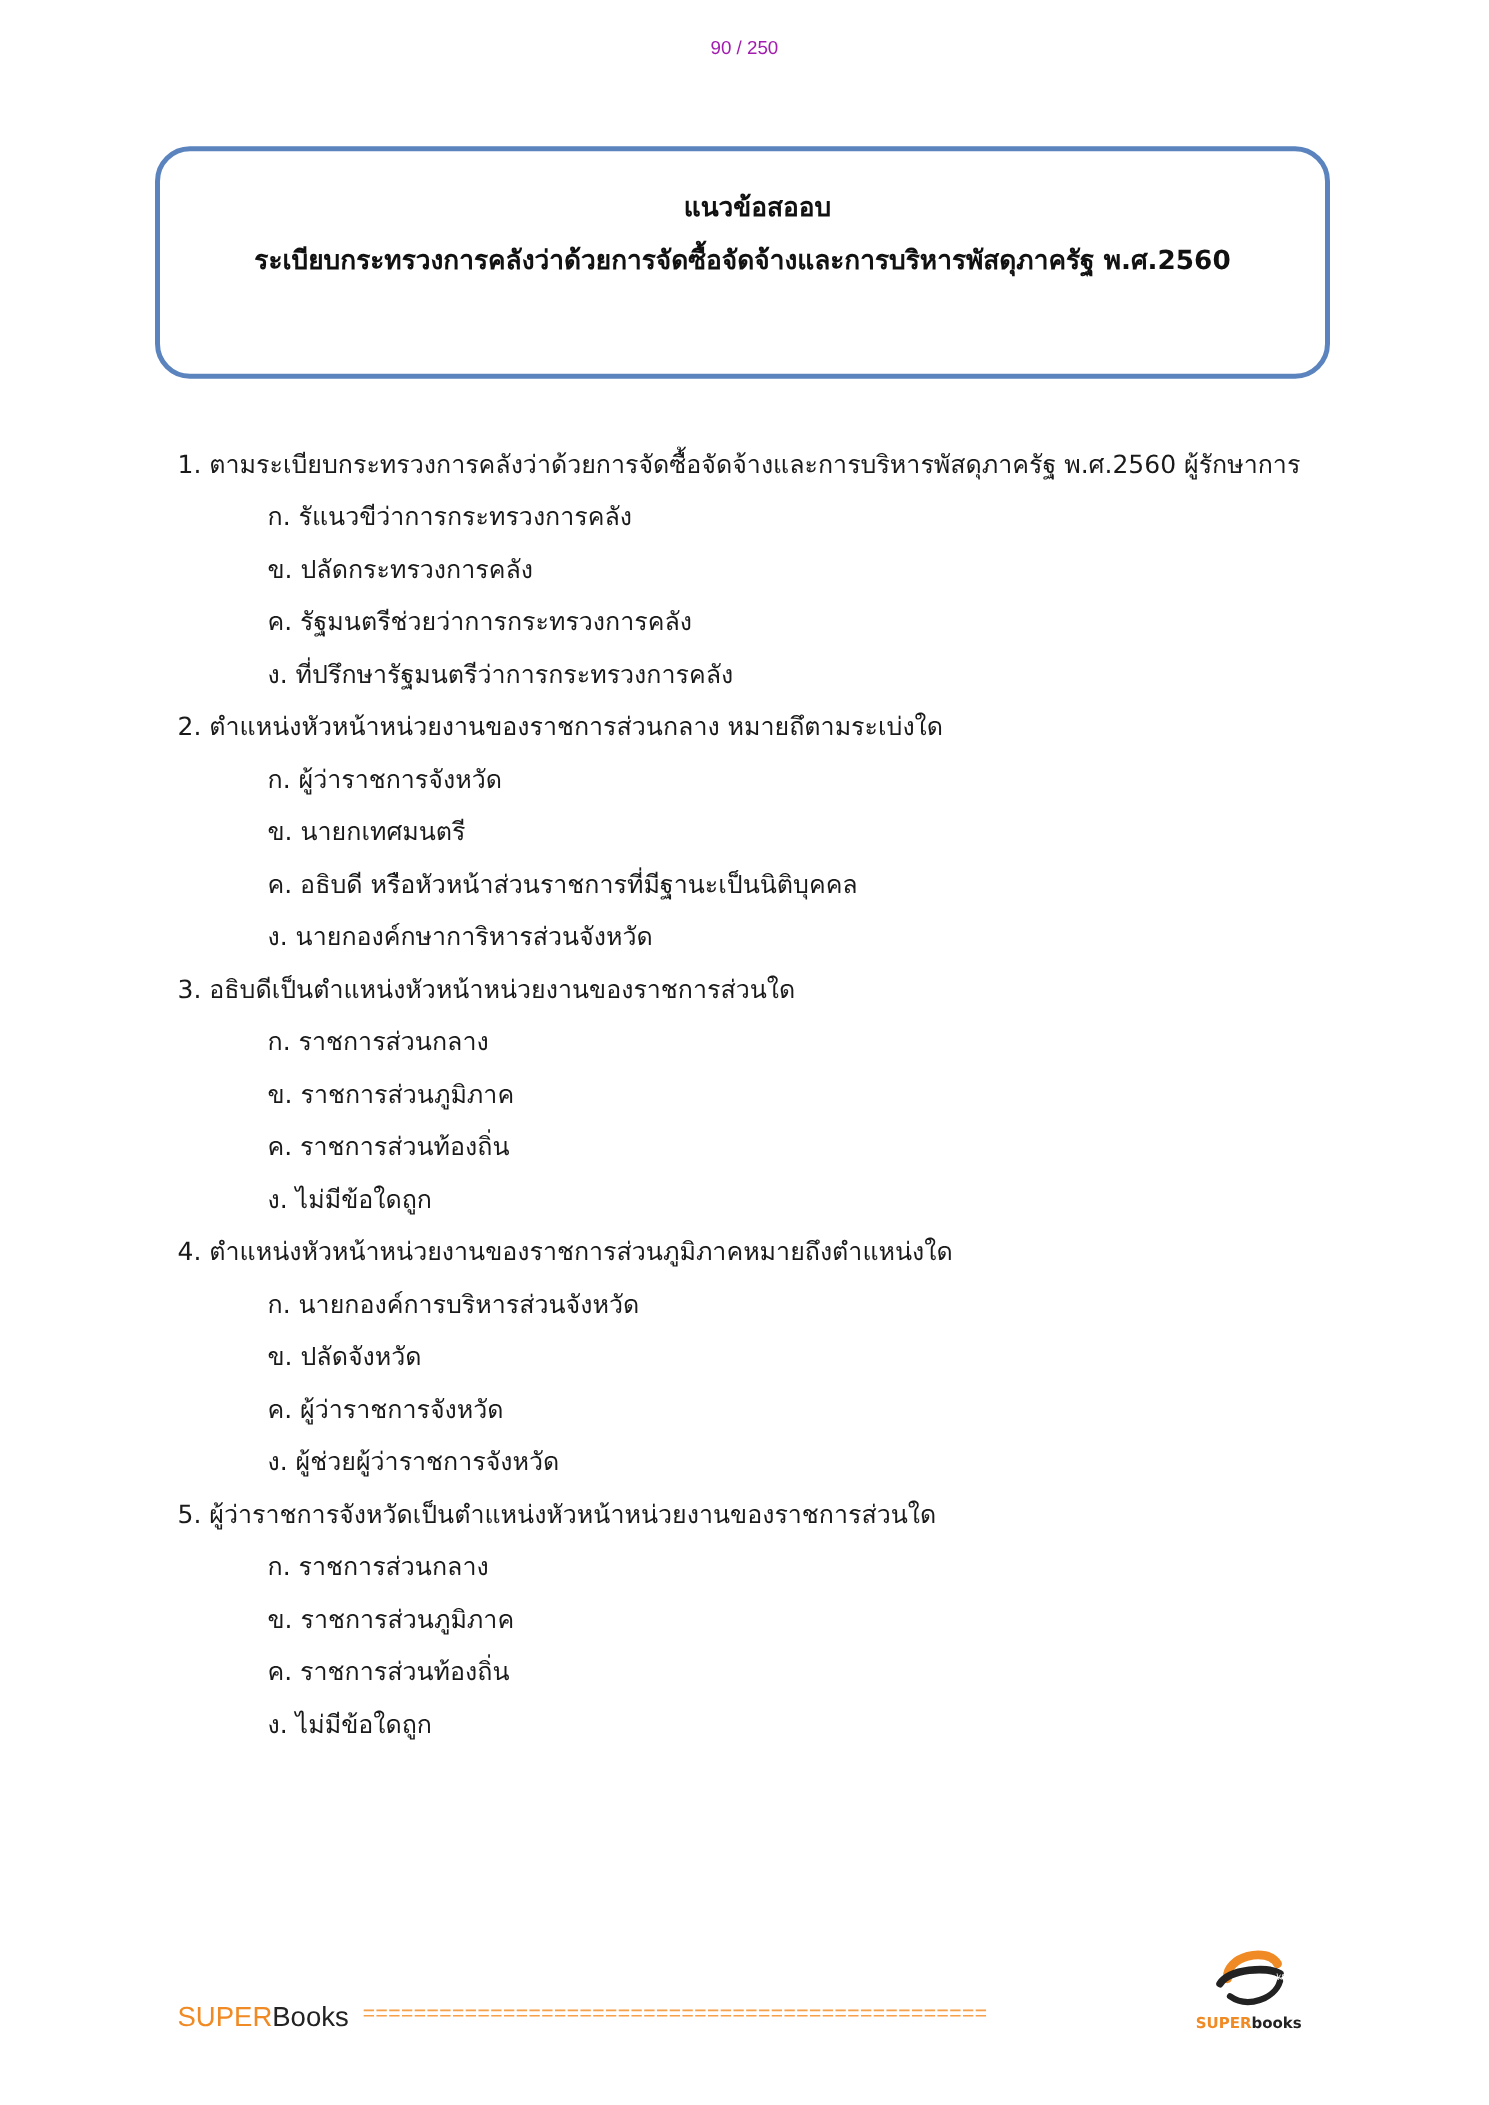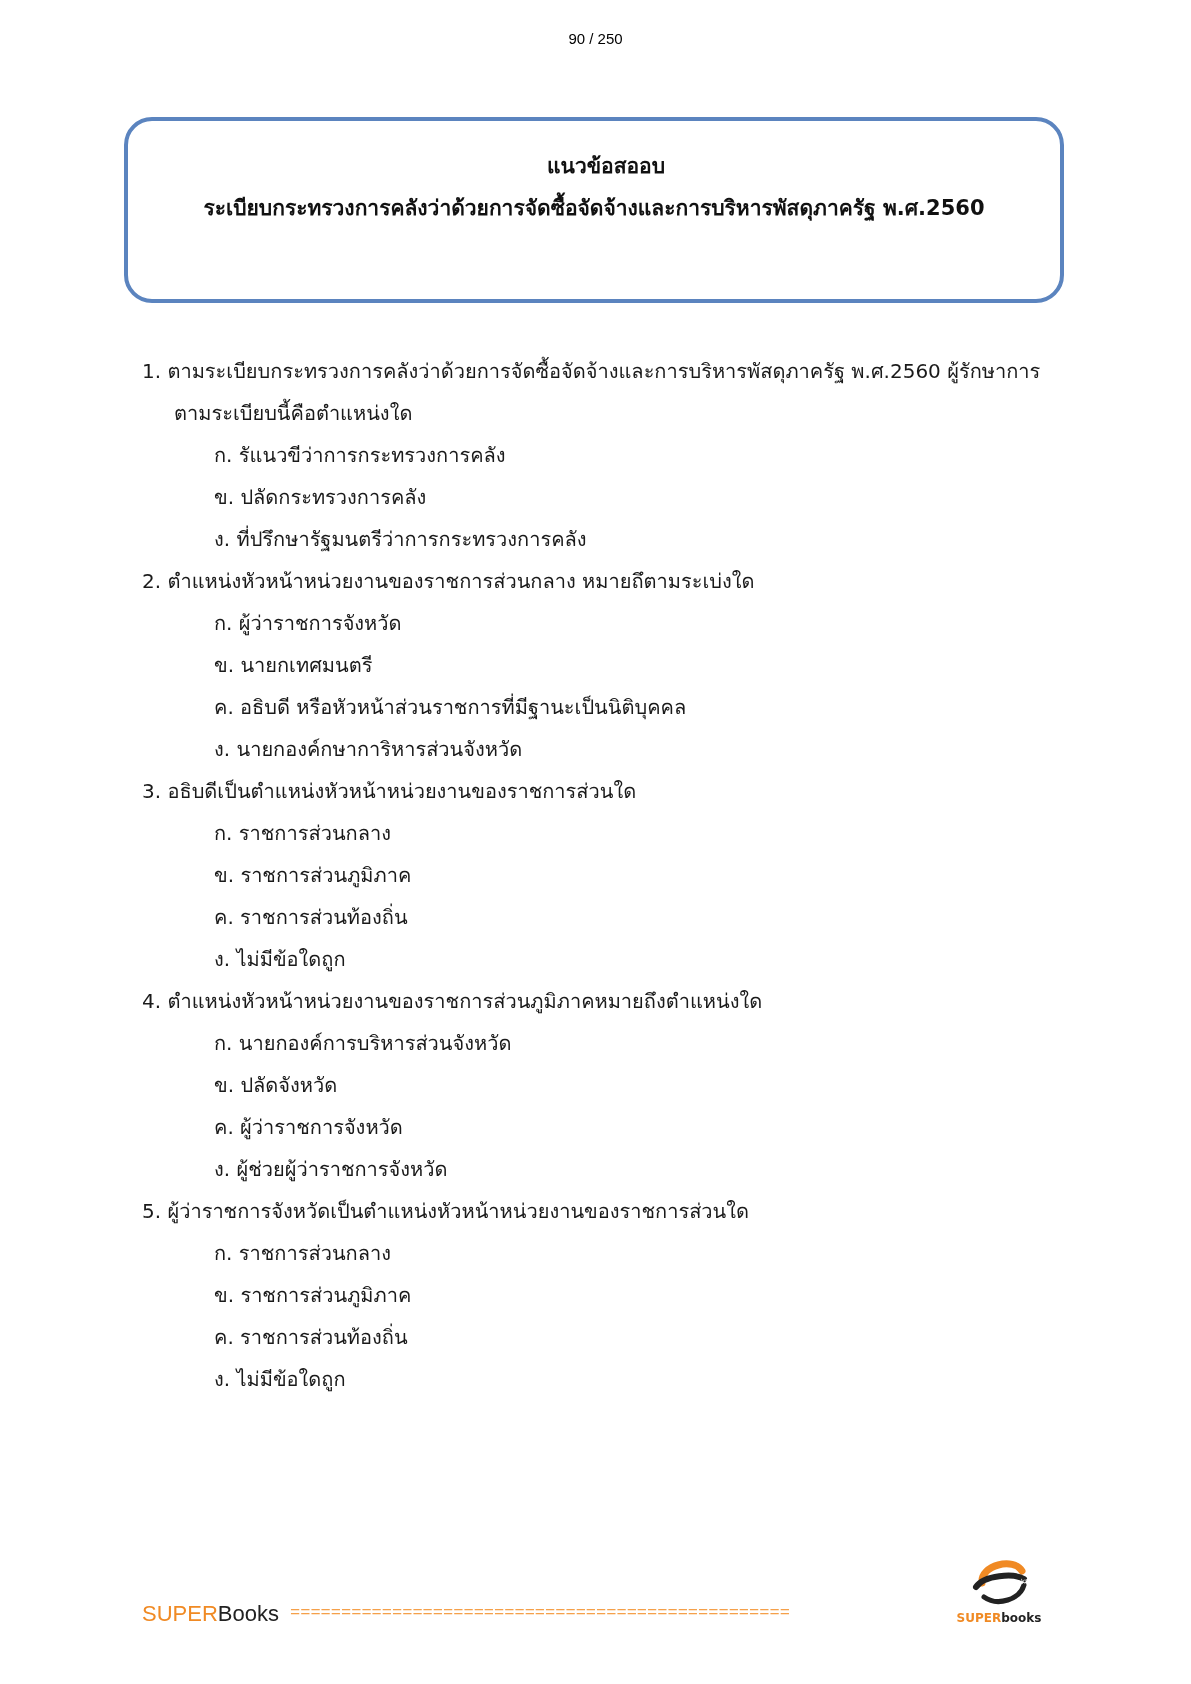--- a/index.html
+++ b/index.html
@@ -1,19 +1,19 @@
 <!DOCTYPE html>
 <html><head>
 <meta charset="utf-8">
 <style>
   html, body { margin: 0; padding: 0; background: #ffffff; }
   body { width: 1191px; height: 1684px; position: relative; overflow: hidden;
          font-family: "DejaVu Sans", "Liberation Sans", sans-serif; color: #1a1a1a; }
   .page-number { position: absolute; top: 30px; left: 0; width: 1191px; text-align: center;
-                 font-family: "Liberation Sans", sans-serif; font-size: 15px; color: #000000; }
+                 font-family: "Liberation Sans", sans-serif; font-size: 15px; color: #a21caf; }
   .title-box { position: absolute; left: 124px; top: 117px; width: 940px; height: 186px;
                box-sizing: border-box; border: 4px solid #5b84bf; border-radius: 28px;
                text-align: center; }
   .title-line { font-weight: bold; font-size: 21px; line-height: 42px; color: #111; }
   .title-line:first-child { margin-top: 24px; padding-left: 24px; }
   .questions { position: absolute; left: 142px; top: 350px; width: 900px;
                font-size: 20px; line-height: 42px; color: #1a1a1a; }
   .q-stem { position: relative; padding-left: 0; }
   .q-num { display: inline-block; }
   .choice { padding-left: 72px; }
@@ -40,23 +40,23 @@
   <div class="title-line">ระเบียบกระทรวงการคลังว่าด้วยการจัดซื้อจัดจ้างและการบริหารพัสดุภาครัฐ พ.ศ.2560</div>
 </div>
 
 <div class="questions">
 
   <div class="question">
     <div class="q-stem">
       <span class="q-num">1.</span>
       <span>ตามระเบียบกระทรวงการคลังว่าด้วยการจัดซื้อจัดจ้างและการบริหารพัสดุภาครัฐ พ.ศ.2560 ผู้รักษาการ</span>
     </div>
-    <div style="padding-left:32px">ตามระเบียบนี้คือตำแหน่งใด</div>
     <div class="choice">ก. รัแนวขีว่าการกระทรวงการคลัง</div>
     <div class="choice">ข. ปลัดกระทรวงการคลัง</div>
+    <div class="choice">ค. รัฐมนตรีช่วยว่าการกระทรวงการคลัง</div>
     <div class="choice">ง. ที่ปรึกษารัฐมนตรีว่าการกระทรวงการคลัง</div>
   </div>
 
   <div class="question">
     <div class="q-stem">
       <span class="q-num">2.</span>
       <span>ตำแหน่งหัวหน้าหน่วยงานของราชการส่วนกลาง หมายถึตามระเบ่งใด</span>
     </div>
     <div class="choice">ก. ผู้ว่าราชการจังหวัด</div>
     <div class="choice">ข. นายกเทศมนตรี</div>

